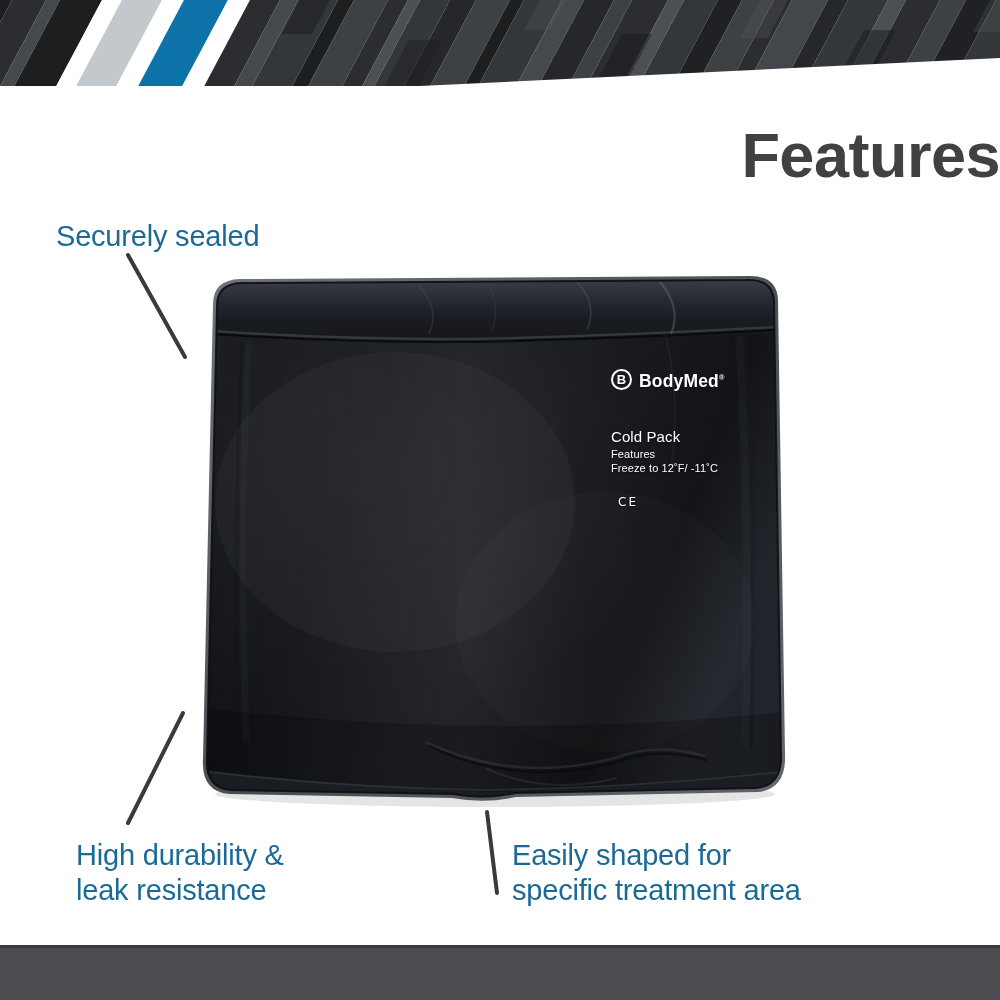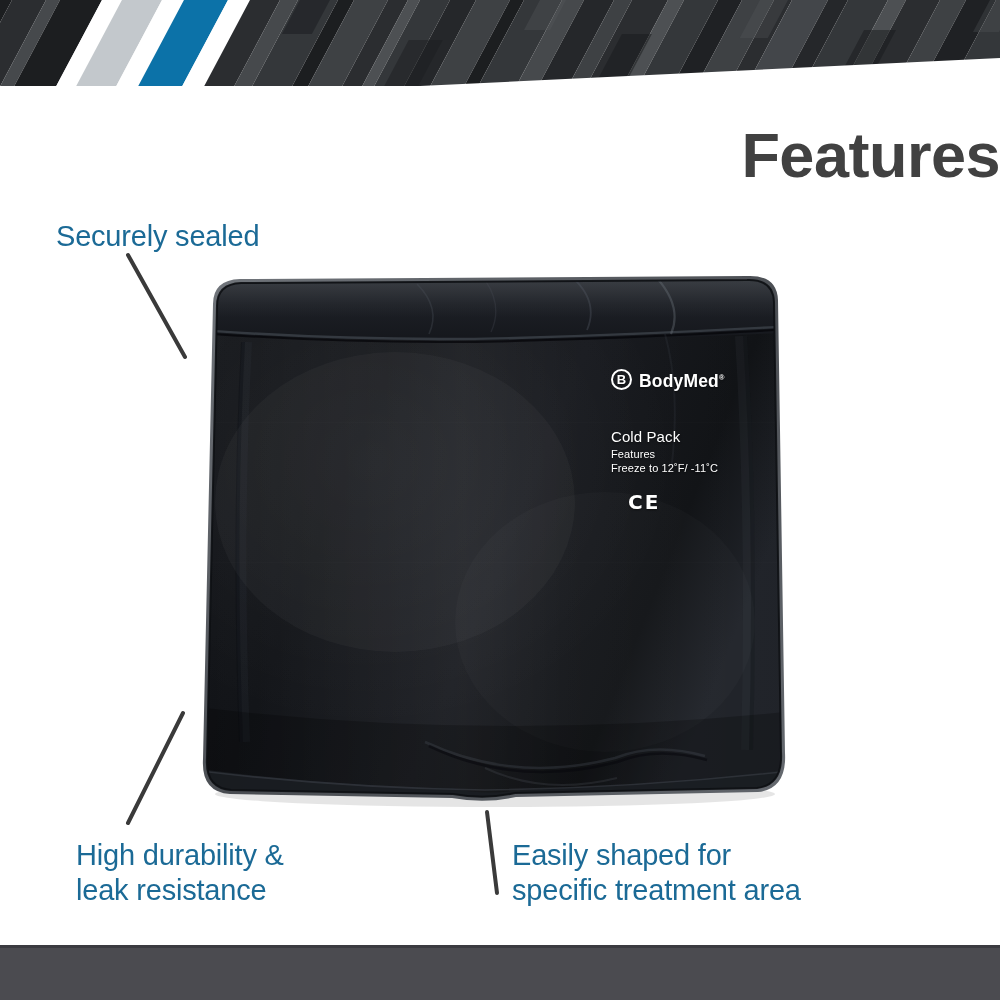--- a/index.html
+++ b/index.html
@@ -57,22 +57,22 @@
     white-space:nowrap;
   }
   .brand-reg{font-size:8px;vertical-align:super;font-weight:bold;}
   .label-title{
     margin-top:38px;font-size:15px;font-weight:normal;line-height:17px;
     letter-spacing:.1px;
   }
   .label-sub{font-size:11px;line-height:14px;margin-top:2px;letter-spacing:.1px;}
   .label-sub2{font-size:11px;line-height:14px;letter-spacing:.1px;font-weight:normal;}
   .ce-mark{
-    margin-top:16px;margin-left:17px;
-    font-size:20px;line-height:22px;font-weight:bold;
+    margin-top:16px;margin-left:7px;
+    font-size:12px;line-height:22px;font-weight:normal;
     letter-spacing:2px;
     font-family:"DejaVu Sans",sans-serif;
   }
 
   
   .callout{
     position:absolute;
     color:#1b6a96;
     font-size:29px;
     line-height:35px;

